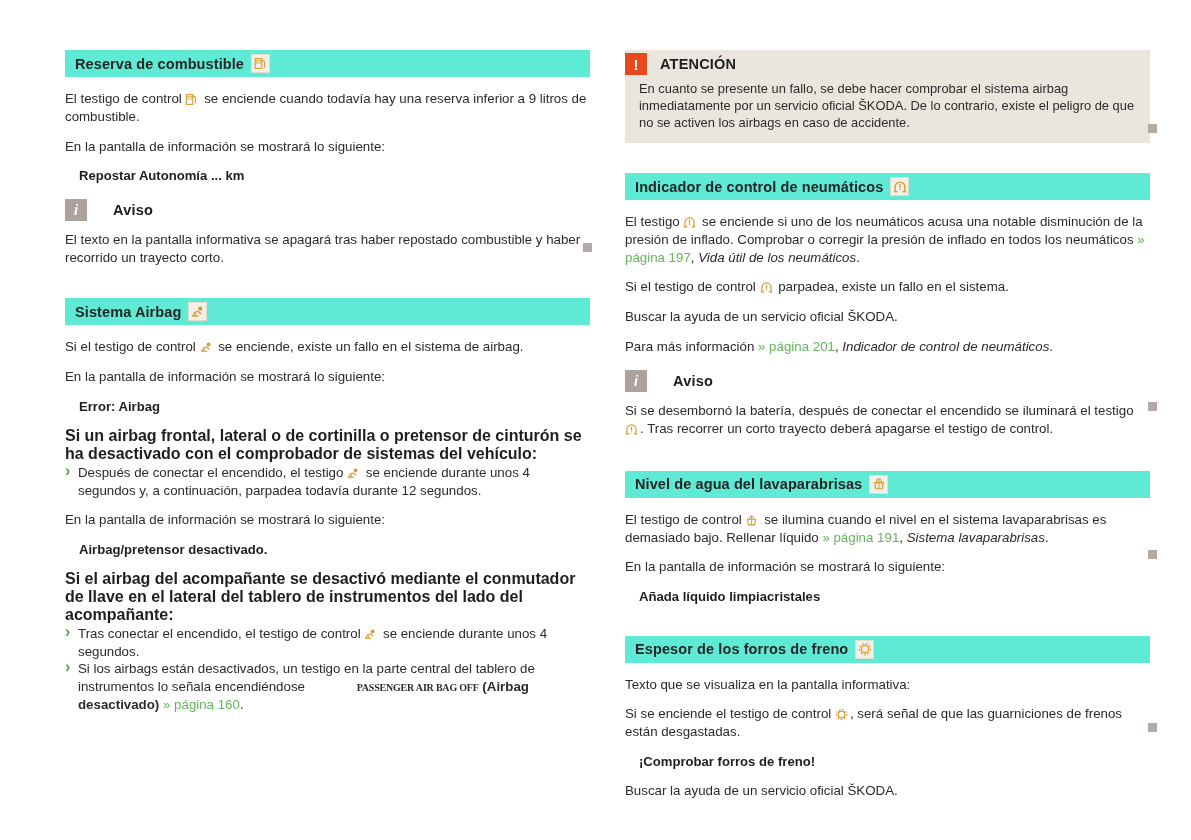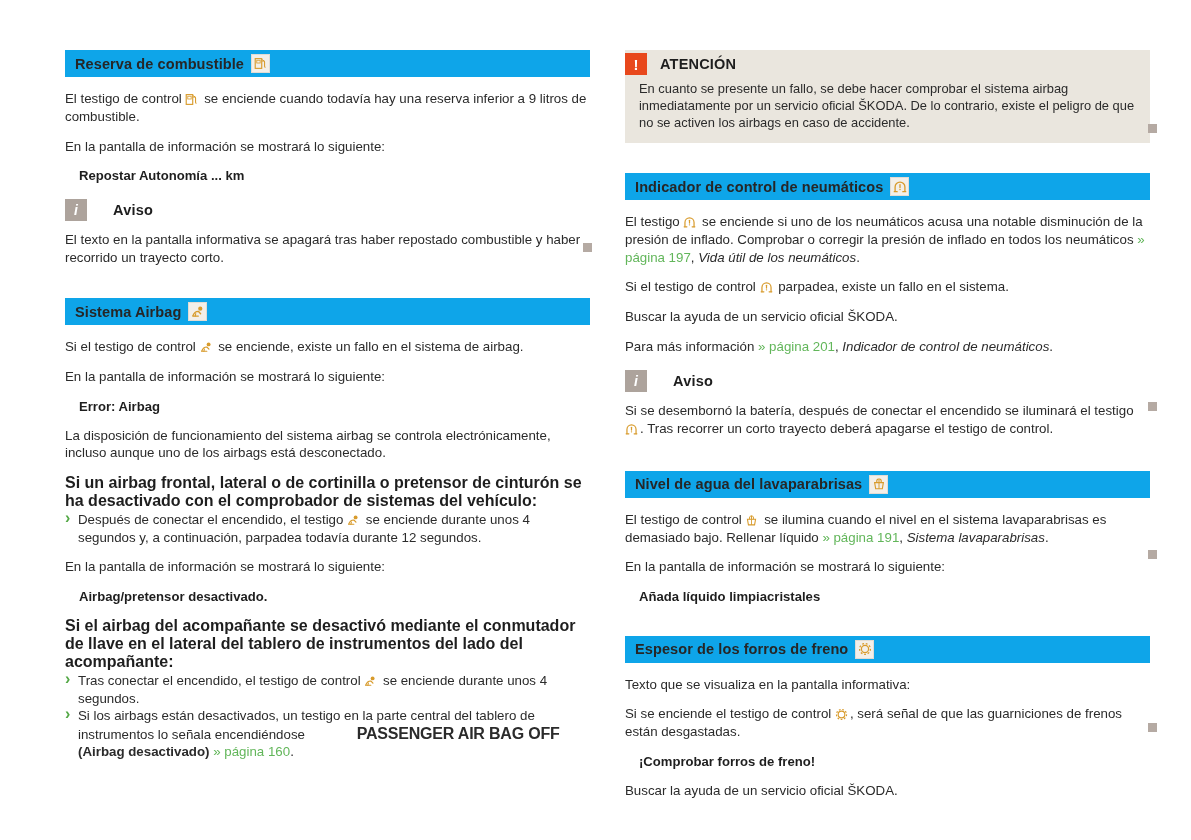--- a/index.html
+++ b/index.html
@@ -11,21 +11,21 @@
     overflow:hidden;
   }
   .page { position:relative; width:1191px; height:840px; }
 
   .col { position:absolute; top:50px; width:525px; }
   .col-left  { left:65px; }
   .col-right { left:625px; }
 
   
   .sec-head {
-    background:#0ea5e9;
+    background:#5eead4;
     height:27px;
     display:flex;
     align-items:center;
     padding:0 10px;
     margin-bottom:13px;
   }
   .sec-head .t {
     font-size:14.5px;
     font-weight:bold;
     color:#262626;
@@ -50,23 +50,23 @@
   p.lead-bold {
     font-size:16px;
     font-weight:bold;
     line-height:18px;
     margin-bottom:1px;
     color:#1e1e1e;
   }
   .link { color:#62b65a; }
   .ital { font-style:italic; }
   .mono-disp {
-    font-family:Liberation Sans, sans-serif;
-    font-weight:bold;
-    font-size:16px;
+    font-family:Liberation Serif, serif;
+    font-weight:bold;
+    font-size:10px;
     letter-spacing:-0.2px;
     padding-left:48px;
   }
 
   
   ul.arrow { list-style:none; margin:0 0 12px 0; }
   ul.arrow li {
     position:relative;
     padding-left:13px;
     font-size:13.3px;
@@ -214,21 +214,20 @@
               <path d="M2.2 12.4 C3.6 8.6 6 7.2 8.6 7.4 l2.4 2.6" stroke="#d89b2c" stroke-width="1.5" fill="none" stroke-linecap="round"></path>
               <path d="M2.2 12.6 h6.2" stroke="#d89b2c" stroke-width="1.4" stroke-linecap="round"></path>
               <path d="M5.4 9.8 l-0.6 3" stroke="#d89b2c" stroke-width="1.3" stroke-linecap="round"></path>
             </svg></span><span> se enciende, existe un fallo en el sistema de airbag.</span>
       </p>
 
       <p class="body">En la pantalla de información se mostrará lo siguiente:</p>
 
       <p class="screen">Error: Airbag</p>
 
-      <p class="body">La disposición de funcionamiento del sistema airbag se controla electrónicamente, incluso aunque uno de los airbags está desconectado.</p>
 
       <p class="lead-bold">Si un airbag frontal, lateral o de cortinilla o pretensor de cinturón se ha desactivado con el comprobador de sistemas del vehículo:</p>
       <ul class="arrow">
         <li><span>Después de conectar el encendido, el testigo </span><span class="ig ig-sm"><svg width="13" height="13" viewBox="0 0 16 16">
                 <circle cx="10.6" cy="4.2" r="2.4" fill="#d89b2c"></circle>
                 <path d="M2.2 12.4 C3.6 8.6 6 7.2 8.6 7.4 l2.4 2.6" stroke="#d89b2c" stroke-width="1.5" fill="none" stroke-linecap="round"></path>
                 <path d="M2.2 12.6 h6.2" stroke="#d89b2c" stroke-width="1.4" stroke-linecap="round"></path>
                 <path d="M5.4 9.8 l-0.6 3" stroke="#d89b2c" stroke-width="1.3" stroke-linecap="round"></path>
               </svg></span><span> se enciende durante unos 4 segundos y, a continuación, parpadea todavía durante 12 segundos.</span></li>
       </ul>

